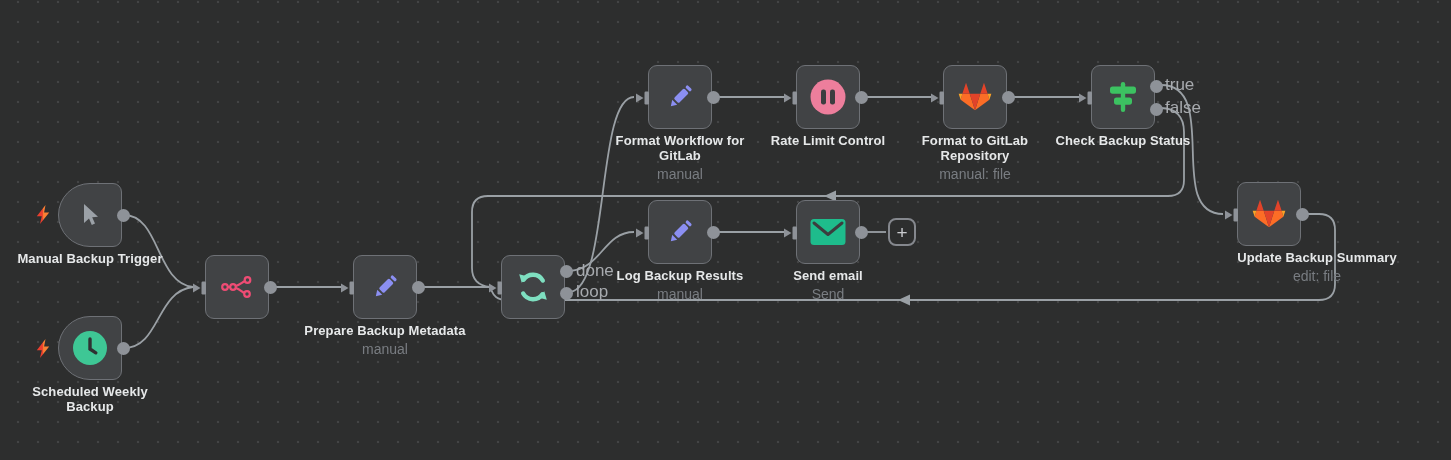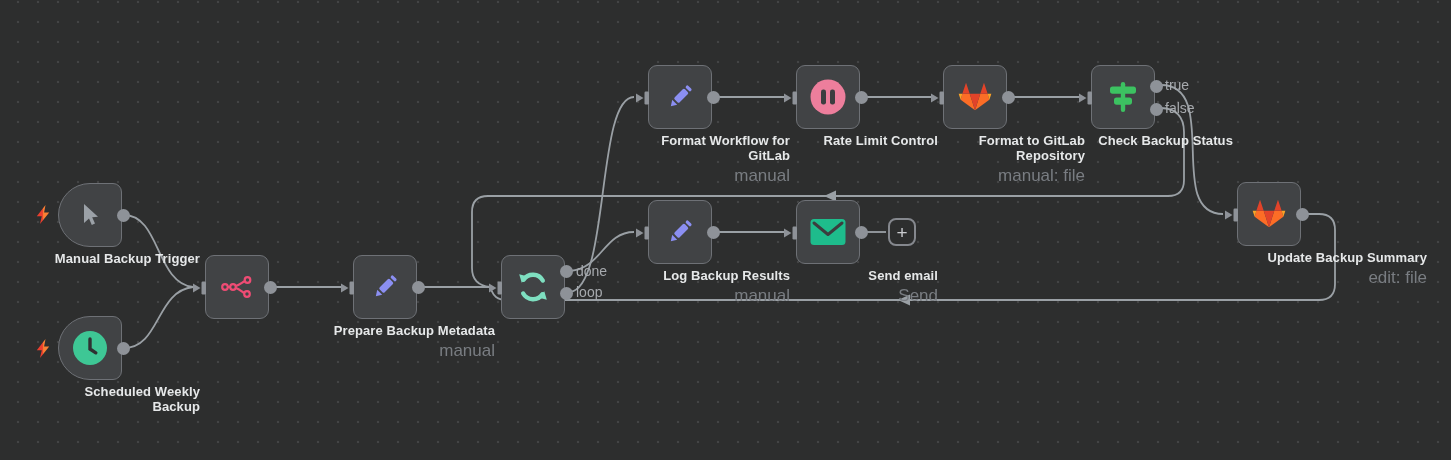--- a/index.html
+++ b/index.html
@@ -19,30 +19,30 @@
     display:flex;align-items:center;justify-content:center;z-index:3;
   }
   .node.trigger{border-radius:32px 9px 9px 32px;}
   .in-port{position:absolute;left:-14px;top:24px;width:15px;height:16px;z-index:4;}
   .out-port{
     position:absolute;right:-9px;width:13px;height:13px;border-radius:50%;
     background:#8e9298;z-index:4;
   }
   .out-single{top:25px;}
   .node-label{
-    position:absolute;width:220px;text-align:right;z-index:3;
+    position:absolute;width:220px;text-align:center;z-index:3;
   }
   .node-title{
     color:#e6e8e9;font-size:13px;font-weight:700;line-height:15px;
     white-space:pre-line;letter-spacing:.1px;
   }
-  .node-sub{color:#797d82;font-size:17px;margin-top:3px;}
+  .node-sub{color:#797d82;font-size:14px;margin-top:3px;}
   .node-sub:empty{display:none;}
   .port-label{
-    position:absolute;color:#a7aaae;font-size:14px;z-index:2;line-height:12px;
+    position:absolute;color:#a7aaae;font-size:17px;z-index:2;line-height:12px;
   }
   .bolt{position:absolute;z-index:3;}
   .plus-btn{
     position:absolute;left:888px;top:218px;width:28px;height:28px;box-sizing:border-box;
     border:2px solid #85888e;border-radius:8px;background:#2d2e2e;z-index:3;
     display:flex;align-items:center;justify-content:center;
     color:#c9cbcf;font-size:19px;font-weight:400;line-height:1;
   }
   .icon{display:flex;align-items:center;justify-content:center;}
 </style>

